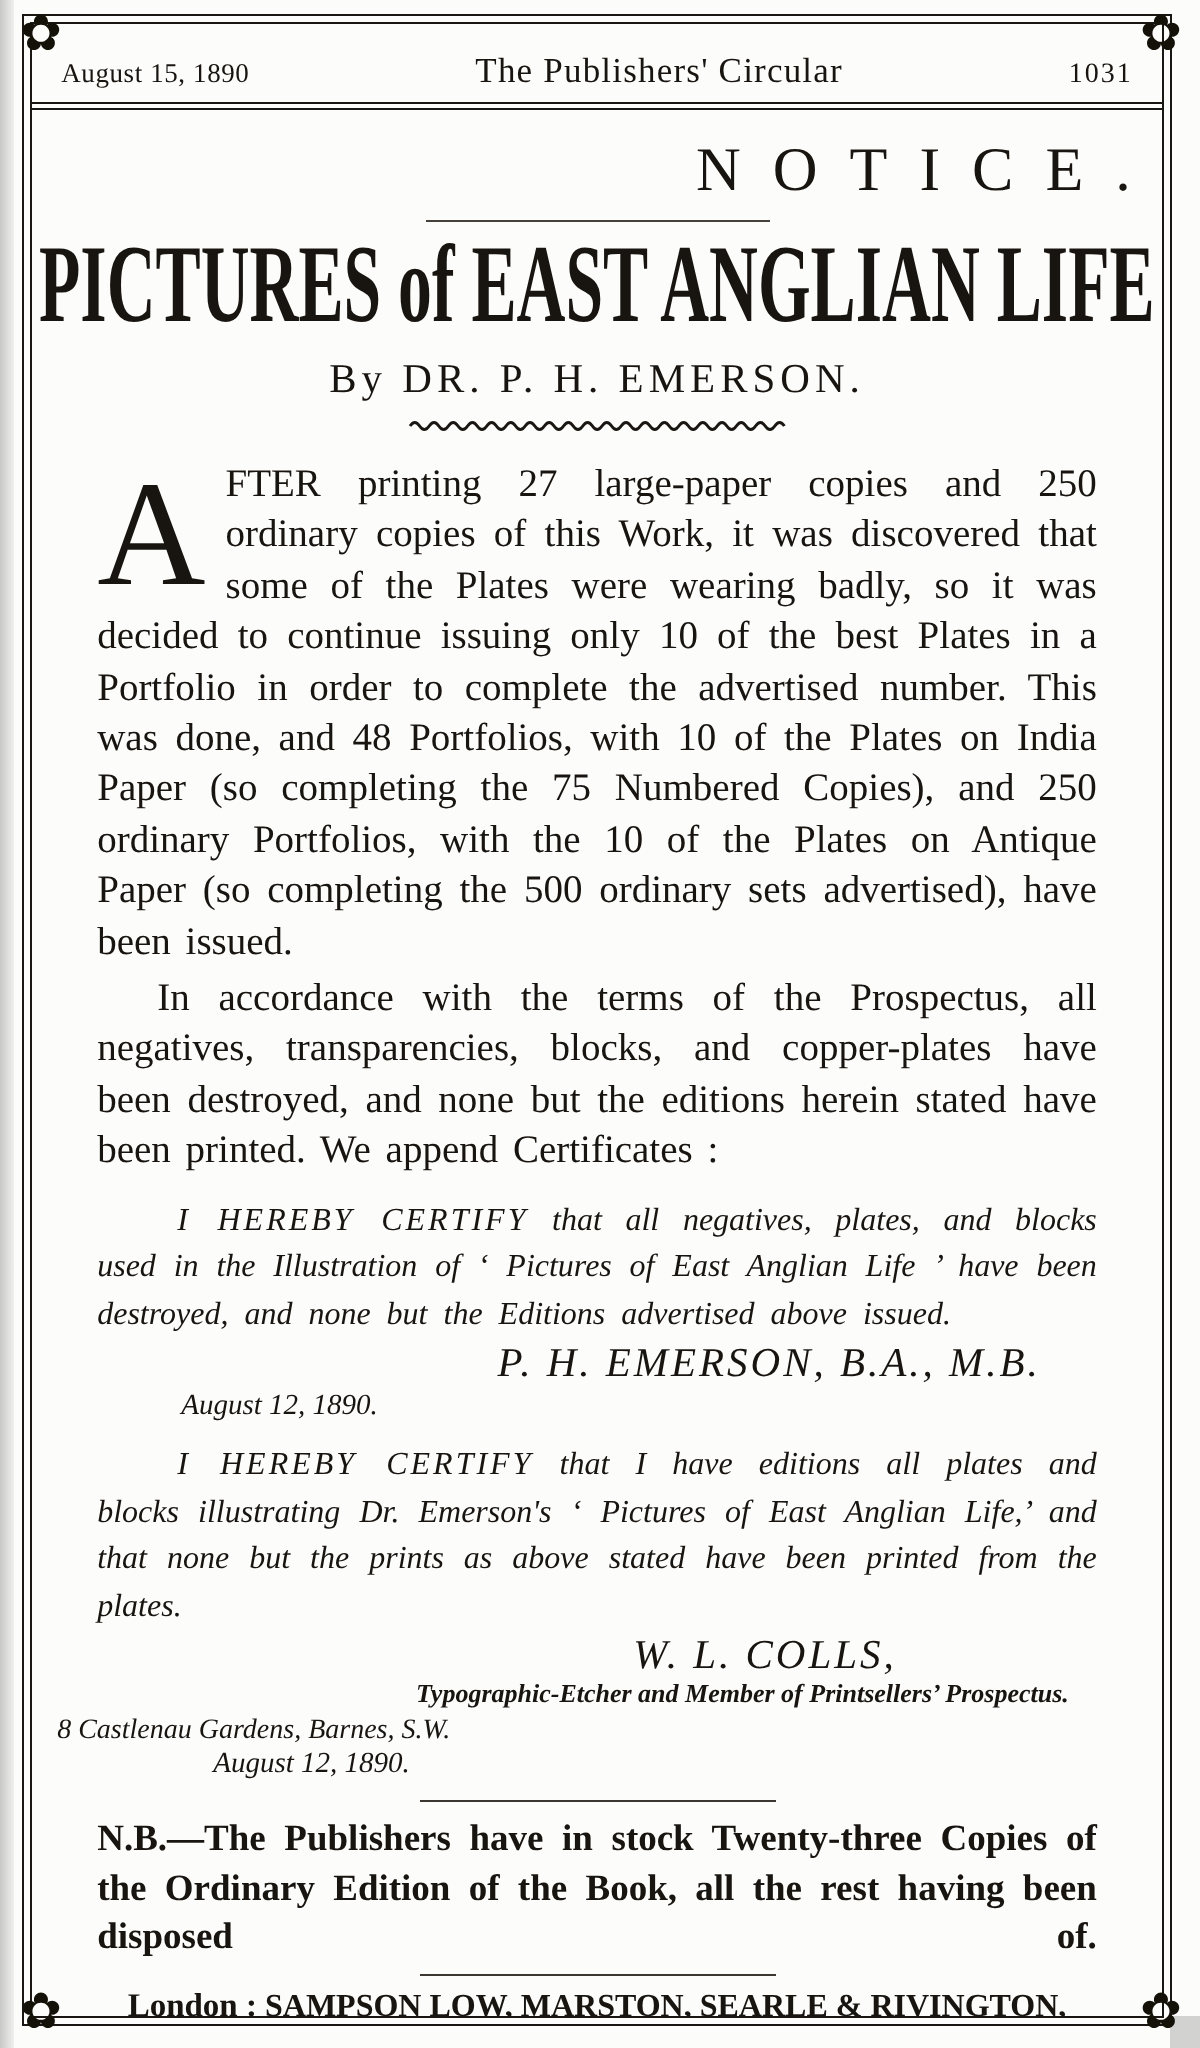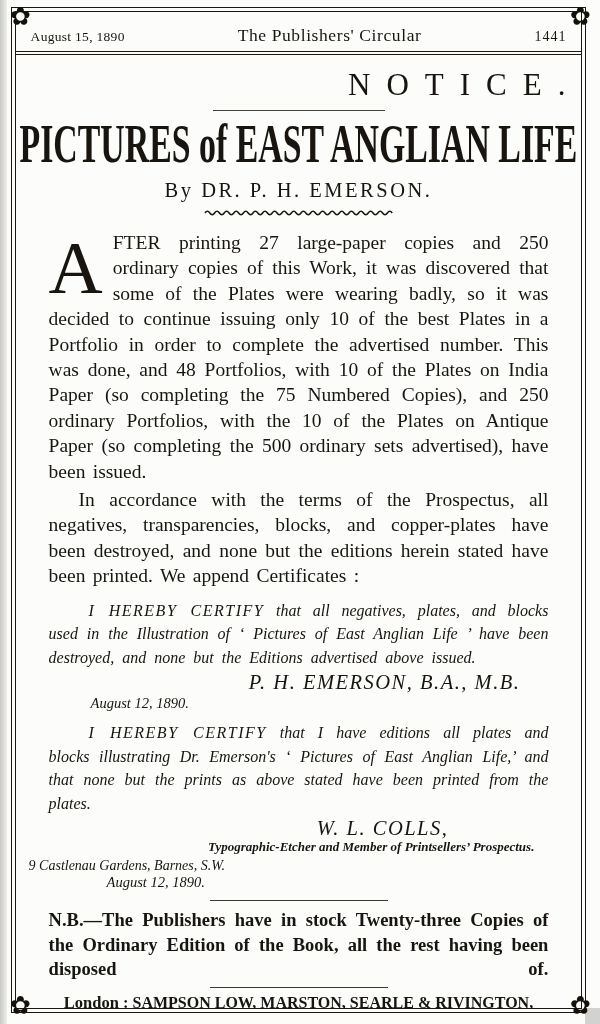--- a/index.html
+++ b/index.html
@@ -131,21 +131,21 @@
     <span class="rosette tl">✿</span>
     <span class="rosette tr">✿</span>
     <span class="rosette bl">✿</span>
     <span class="rosette br">✿</span>
 
     <div class="frame-inner">
 
       <div class="header">
         <span class="header-date">August 15, 1890</span>
         <span class="header-title">The Publishers' Circular</span>
-        <span class="header-page">1441</span>
+        <span class="header-page">1031</span>
       </div>
       <div class="double-rule"></div>
 
       <div class="notice">NOTICE.</div>
       <div class="notice-rule"></div>
 
       <div class="main-title">
         <span class="main-title-text">PICTURES of EAST ANGLIAN LIFE</span>
       </div>
 
@@ -163,21 +163,21 @@
 
         <p class="para2">In accordance with the terms of the Prospectus, all negatives, transparencies, blocks, and copper-plates have been destroyed, and none but the editions herein stated have been printed.  We append Certificates :</p>
 
         <p class="cert"><span class="lead">I HEREBY CERTIFY</span><span> that all negatives, plates, and blocks used in the Illustration of ‘ Pictures of East Anglian Life ’ have been destroyed, and none but the Editions advertised above issued.</span></p>
         <div class="cert-sig sig-emerson">P. H. EMERSON, B.A., M.B.</div>
         <div class="cert-date date-1">August 12, 1890.</div>
 
         <p class="cert"><span class="lead">I HEREBY CERTIFY</span><span> that I have editions all plates and blocks illustrating Dr. Emerson's ‘ Pictures of East Anglian Life,’ and that none but the prints as above stated have been printed from the plates.</span></p>
         <div class="cert-sig sig-colls">W. L. COLLS,</div>
         <div class="cert-sig-title">Typographic-Etcher and Member of Printsellers’ Prospectus.</div>
-        <div class="cert-address">9 Castlenau Gardens, Barnes, S.W.</div>
+        <div class="cert-address">8 Castlenau Gardens, Barnes, S.W.</div>
         <div class="cert-date date-2">August 12, 1890.</div>
 
         <div class="short-rule rule-a"></div>
 
         <p class="nb">N.B.—The Publishers have in stock Twenty-three Copies of the Ordinary Edition of the Book, all the rest having been disposed of.</p>
 
         <div class="short-rule rule-b"></div>
 
         <div class="footer">
           <div class="footer-line1">

